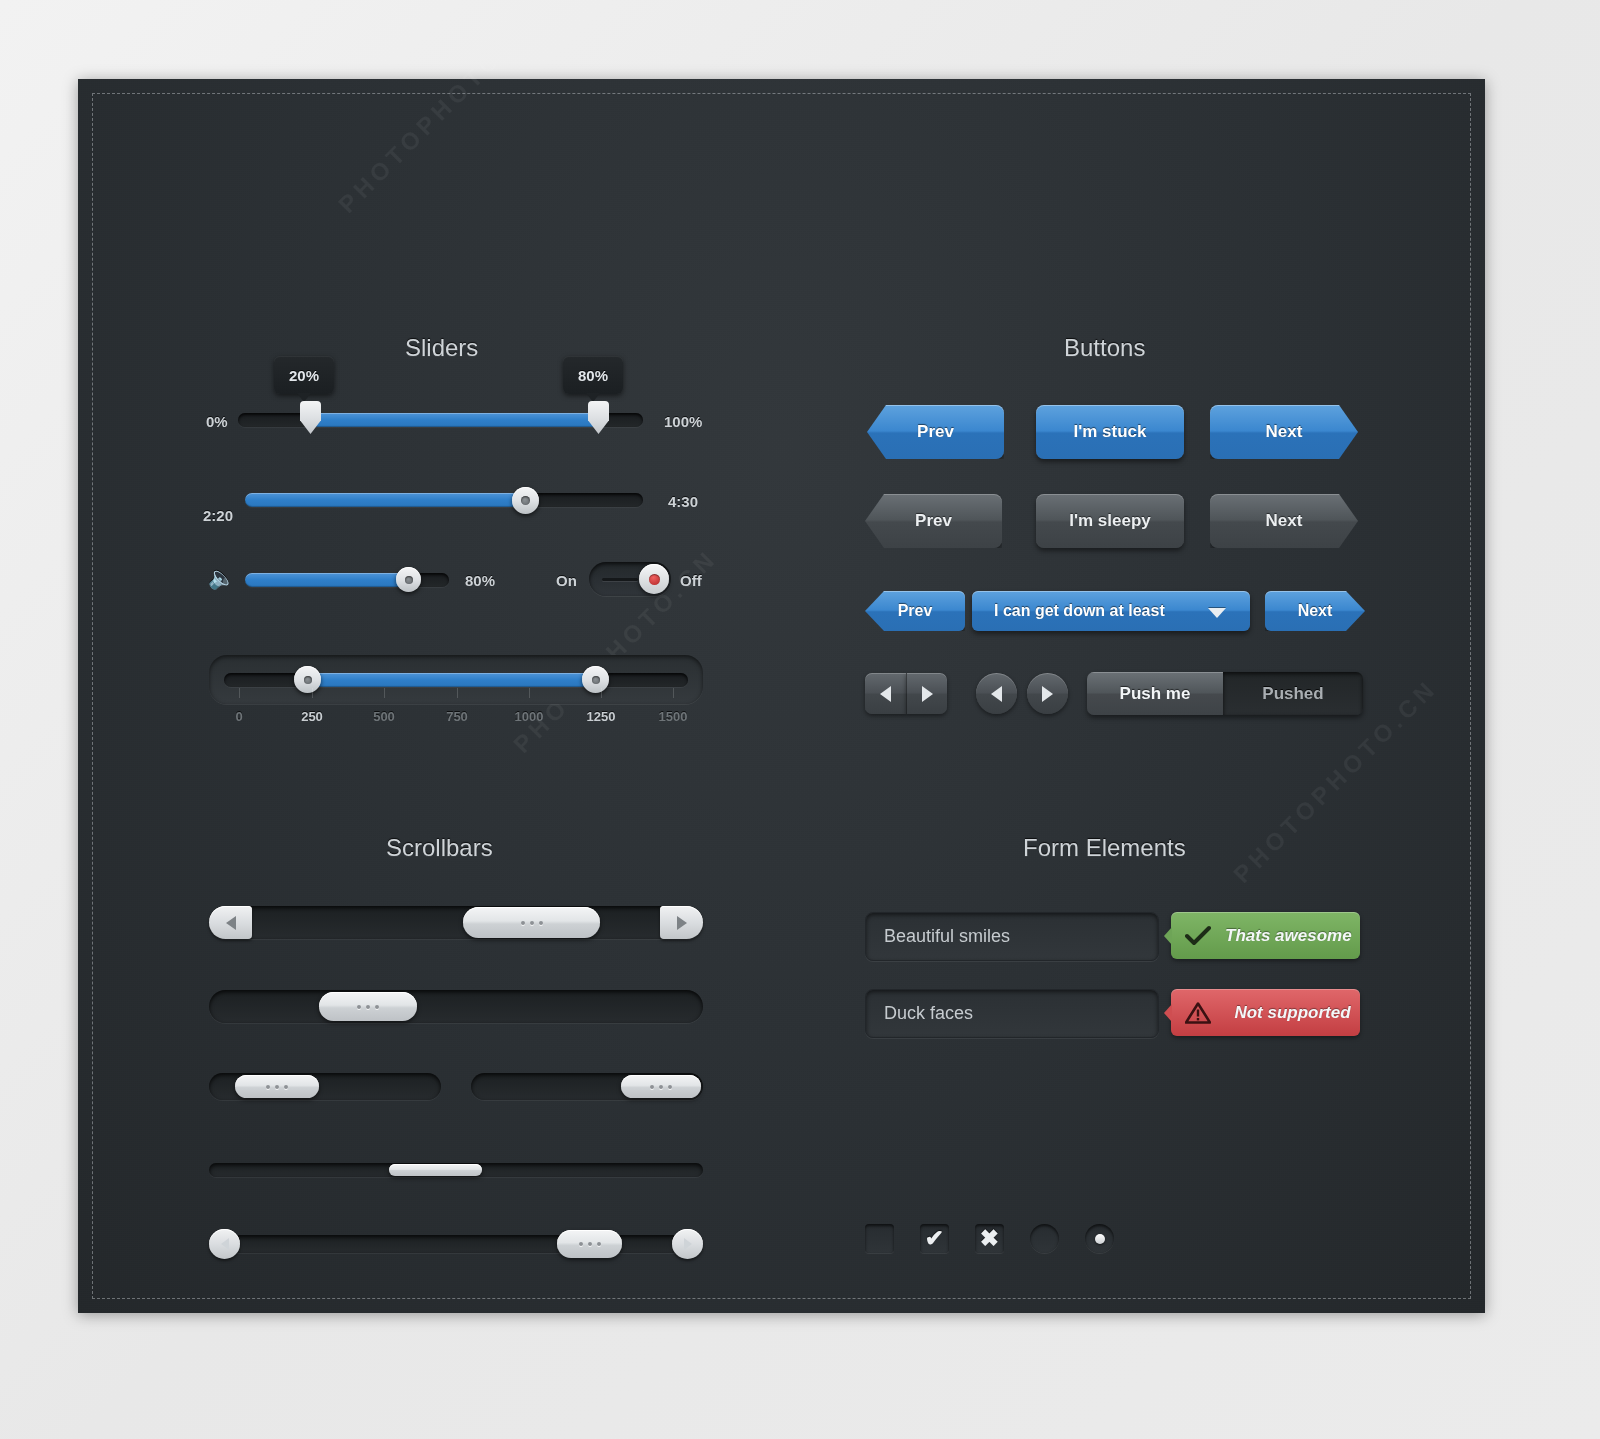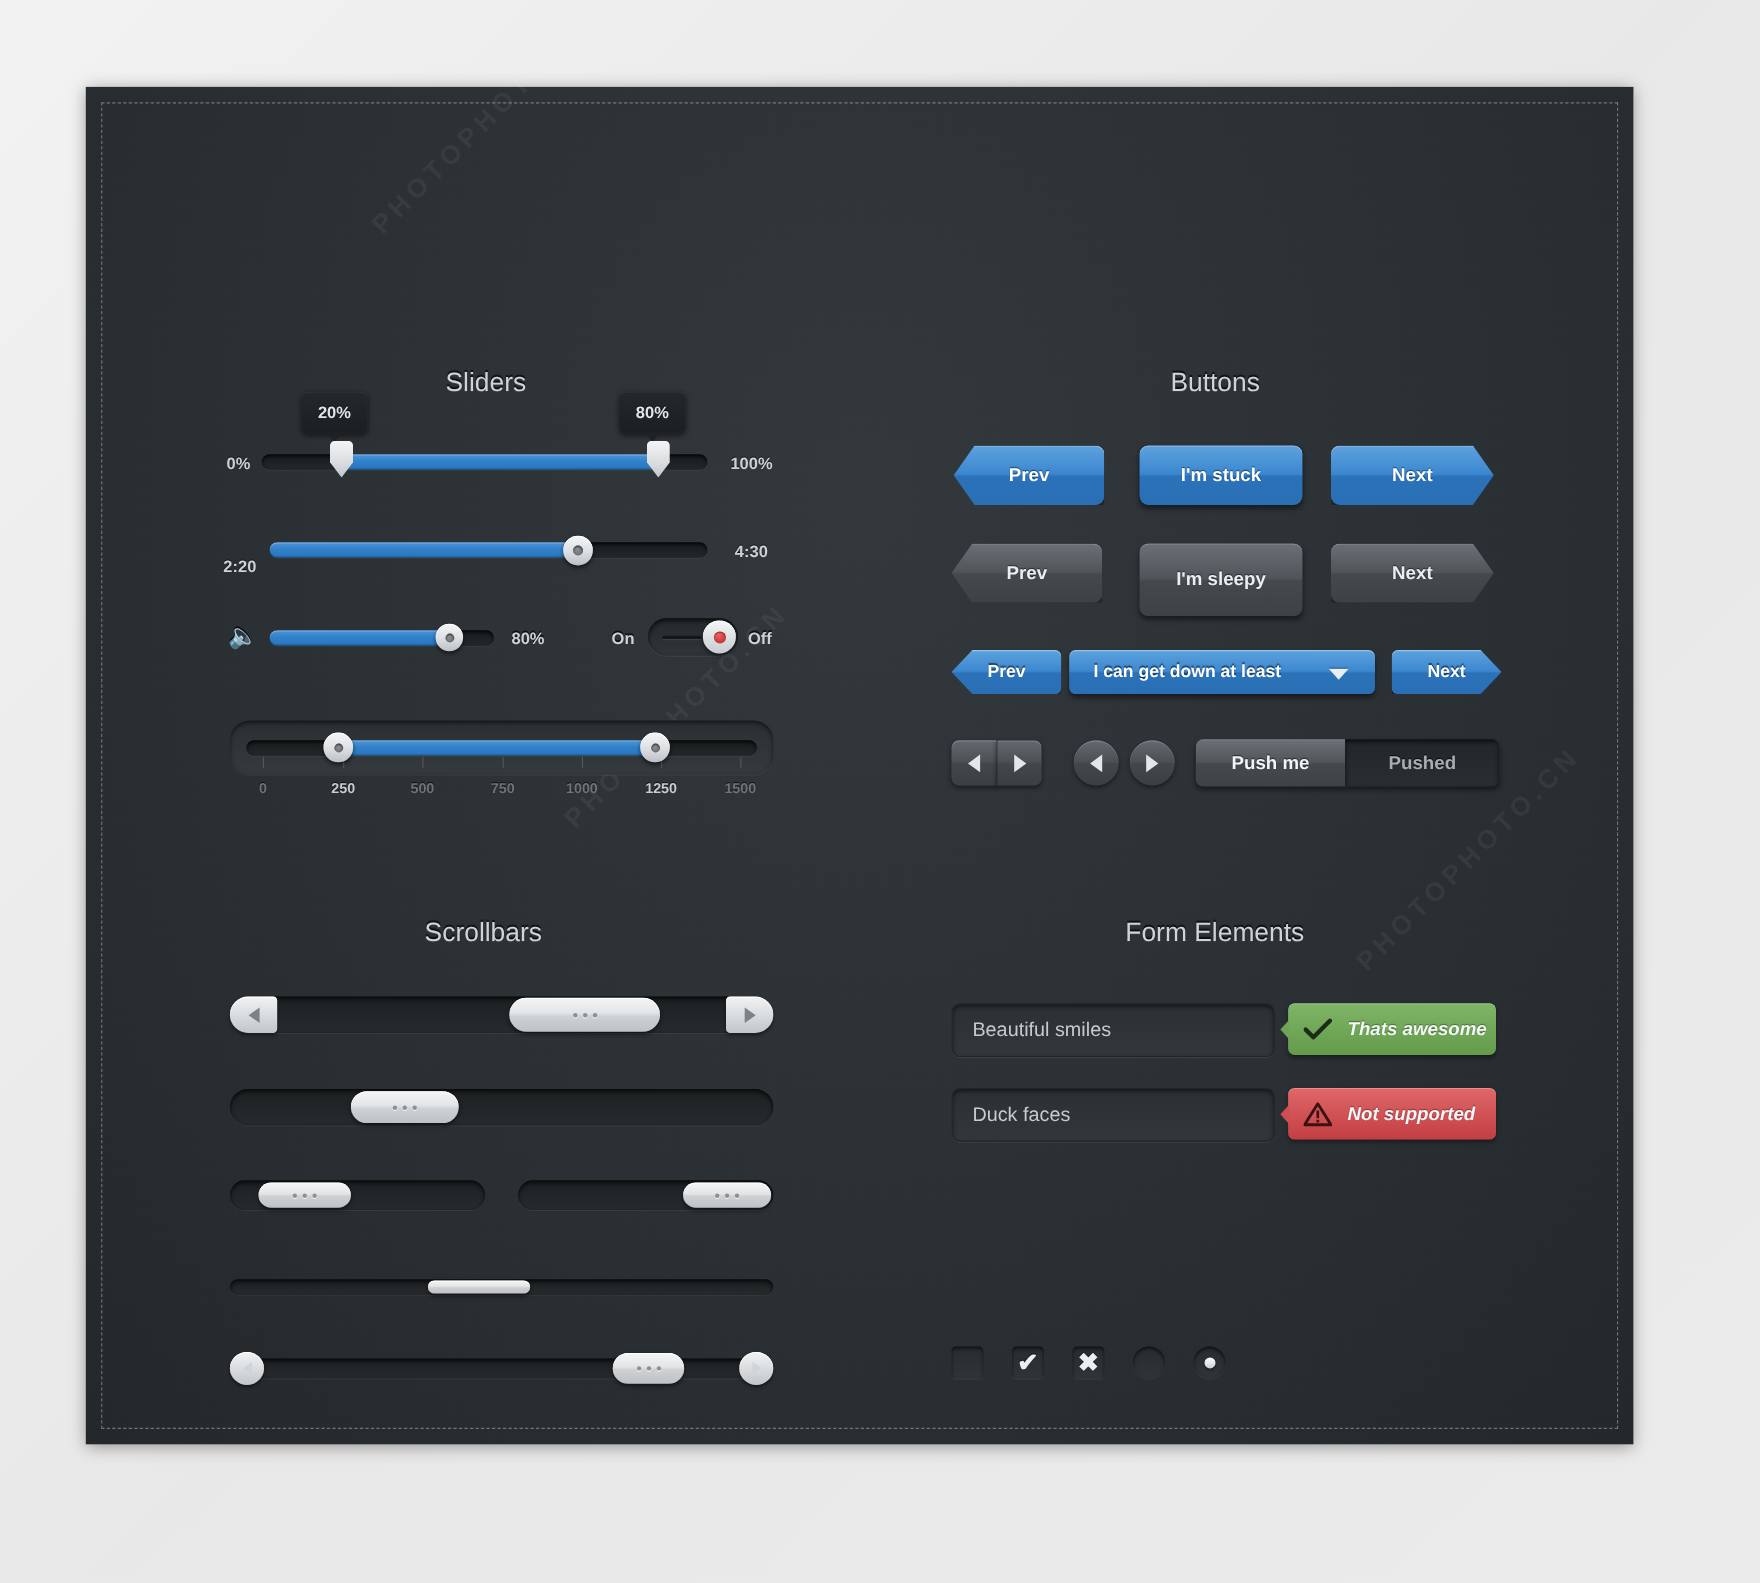--- a/index.html
+++ b/index.html
@@ -255,21 +255,21 @@
       linear-gradient(135deg, transparent 0 42%, rgba(255,255,255,.18) 42% 50%, transparent 50% 70%, rgba(255,255,255,.18) 70% 78%, transparent 78%);
   }
   .badge{
     position:absolute; height:47px; display:flex; align-items:center;
     padding-left:54px; border-radius:6px;
     font-size:17px; font-weight:bold; font-style:italic;
     color:#f4f7f8; text-shadow:0 -1px 1px rgba(0,0,0,.4);
     box-shadow:0 2px 4px rgba(0,0,0,.4), inset 0 1px 0 rgba(255,255,255,.25);
   }
   .badge.ok{ background:linear-gradient(180deg,#7fb566 0%,#639b4b 100%); }
-  .badge.err{ background:linear-gradient(180deg,#e0676a 0%,#c33e42 100%); }
+  .badge.err{ background:linear-gradient(180deg,#e0676a 0%,#c33e42 100%);justify-content:center; }
   .badge .ic{ position:absolute; left:14px; top:50%; transform:translateY(-50%); }
   .badge::before{
     content:""; position:absolute; left:-7px; top:50%; margin-top:-9px;
     width:0; height:0;
     border-top:9px solid transparent; border-bottom:9px solid transparent;
   }
   .badge.ok::before{ border-right:8px solid #6ea457; }
   .badge.err::before{ border-right:8px solid #cf4e51; }
 
   .chkrow{ position:absolute; display:flex; align-items:center; }
@@ -382,21 +382,21 @@
   <div class="btn blue r8" style="left:958px; top:326px; width:148px; height:54px;">
       <span>I'm stuck</span>
     </div>
   <div class="btn blue r8 arr-r" style="left:1132px; top:326px; width:148px; height:54px;">
       <span>Next</span>
     </div>
 
   <div class="btn grey r8 arr-l" style="left:787px; top:415px; width:137px; height:54px;">
       <span>Prev</span>
     </div>
-  <div class="btn grey r8" style="left:958px; top:415px; width:148px; height:66px;">
+  <div class="btn grey r8" style="left:958px; top:415px; width:148px; height:54px;">
       <span>I'm sleepy</span>
     </div>
   <div class="btn grey r8 arr-r" style="left:1132px; top:415px; width:148px; height:54px;">
       <span>Next</span>
     </div>
 
   <div class="btn blue r6 arr-l" style="left:787px; top:512px; width:100px; height:40px; font-size:16px;">
       <span>Prev</span>
     </div>
   <div class="btn blue r6" style="left:894px; top:512px; width:278px; height:40px; font-size:16px; justify-content:flex-start; padding-left:22px;">

